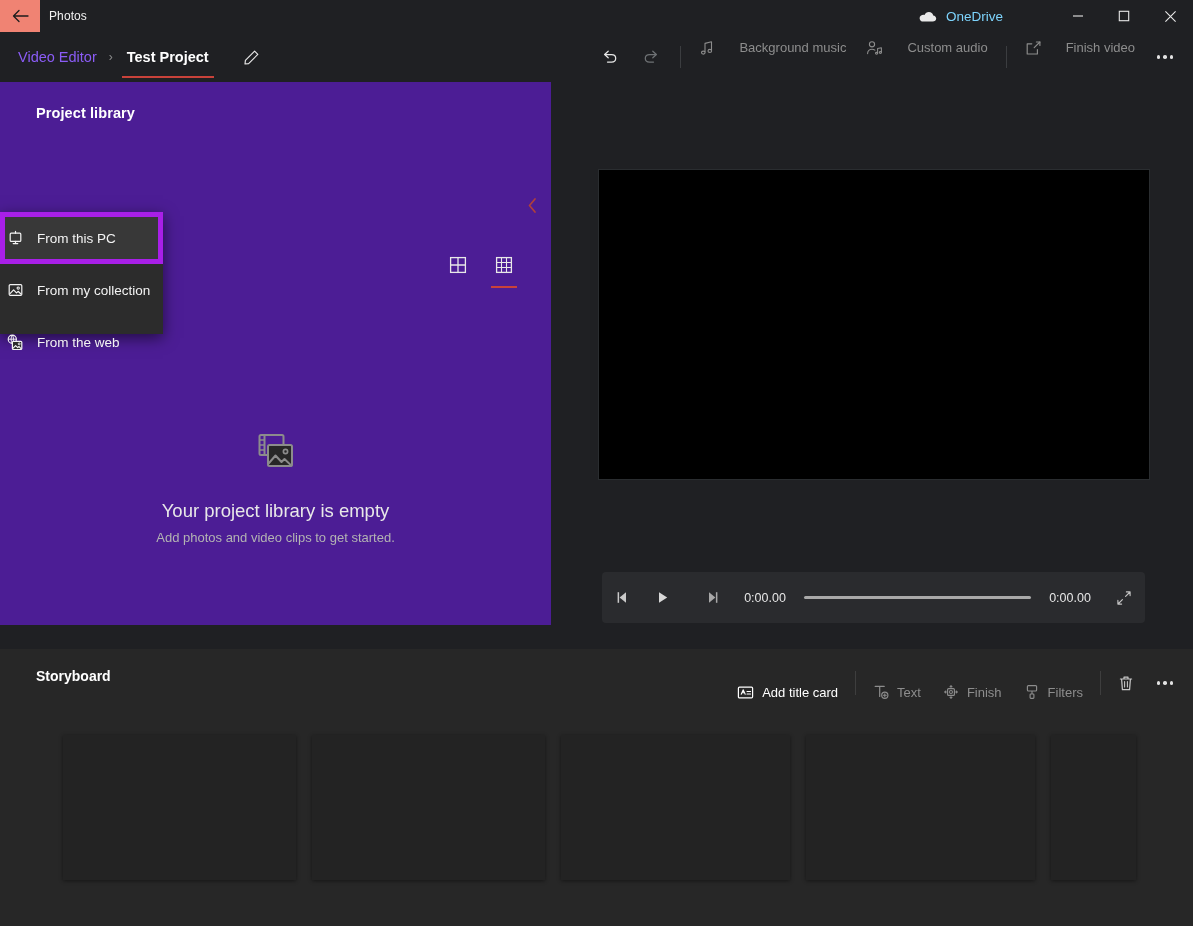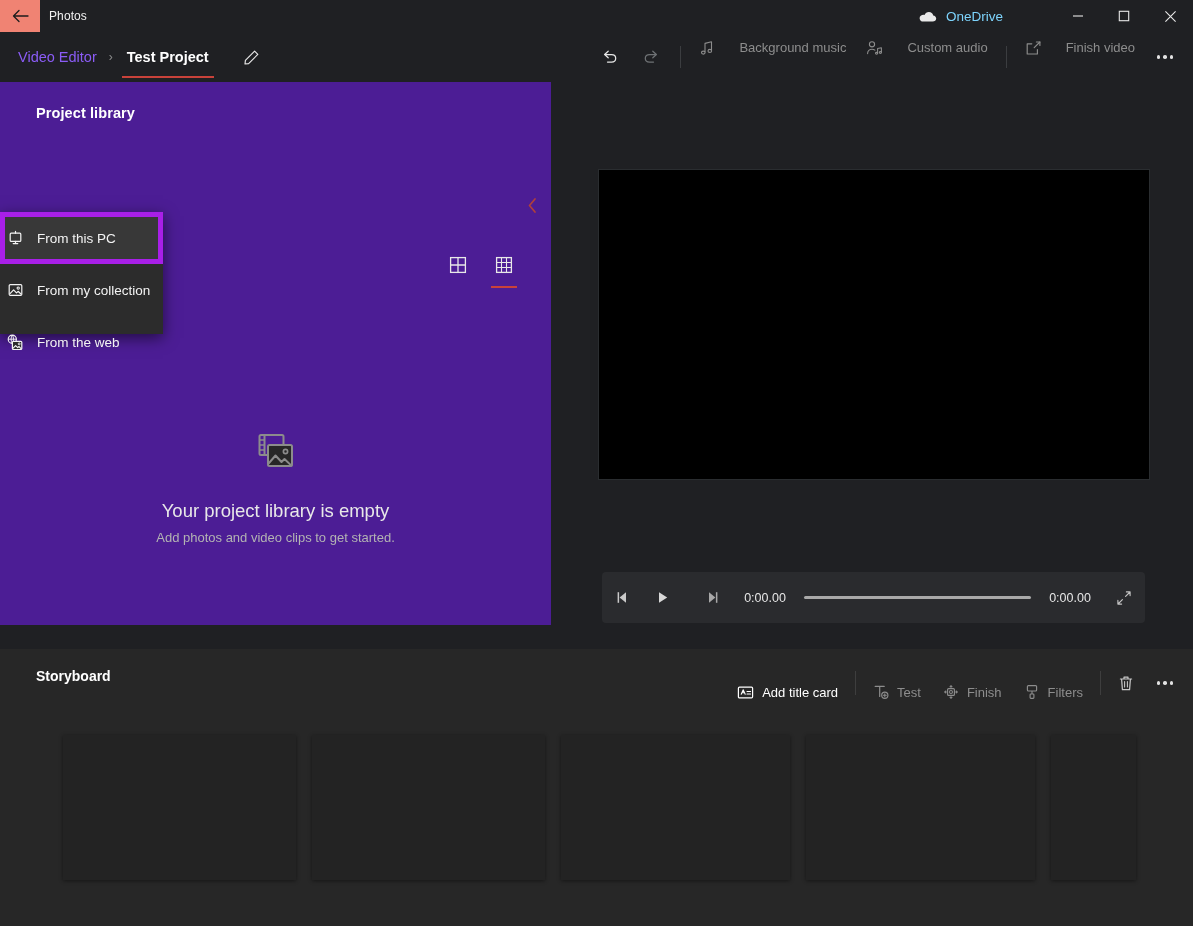--- a/index.html
+++ b/index.html
@@ -453,21 +453,21 @@
       </div>
 
       <div class="sb-sep"></div>
 
       <div class="sb-item dim">
         <svg width="16" height="16" viewBox="0 0 16 16" fill="none" stroke="#8d8d8d">
           <path d="M2.2 2.4 H11.2 M6.7 2.4 V12.4" stroke-width="1.2" stroke-linecap="round"></path>
           <circle cx="11.8" cy="11.2" r="3.1" stroke-width="1.15"></circle>
           <path d="M11.8 9.7 V12.7 M10.3 11.2 H13.3" stroke-width="1.05" stroke-linecap="round"></path>
         </svg>
-        <span>Test</span>
+        <span>Text</span>
       </div>
 
       <div class="sb-item dim">
         <svg width="16" height="16" viewBox="0 0 16 16" fill="none" stroke="#8d8d8d">
           <rect x="4.6" y="4.6" width="6.8" height="6.8" rx="1" stroke-width="1.15"></rect>
           <circle cx="8" cy="8" r="1.5" stroke-width="1.05"></circle>
           <path d="M8 1.4 L9.2 3 H6.8 Z M8 14.6 L6.8 13 H9.2 Z M1.4 8 L3 6.8 V9.2 Z M14.6 8 L13 9.2 V6.8 Z" stroke-width=".9" fill="#8d8d8d"></path>
         </svg>
         <span>Finish</span>
       </div>

